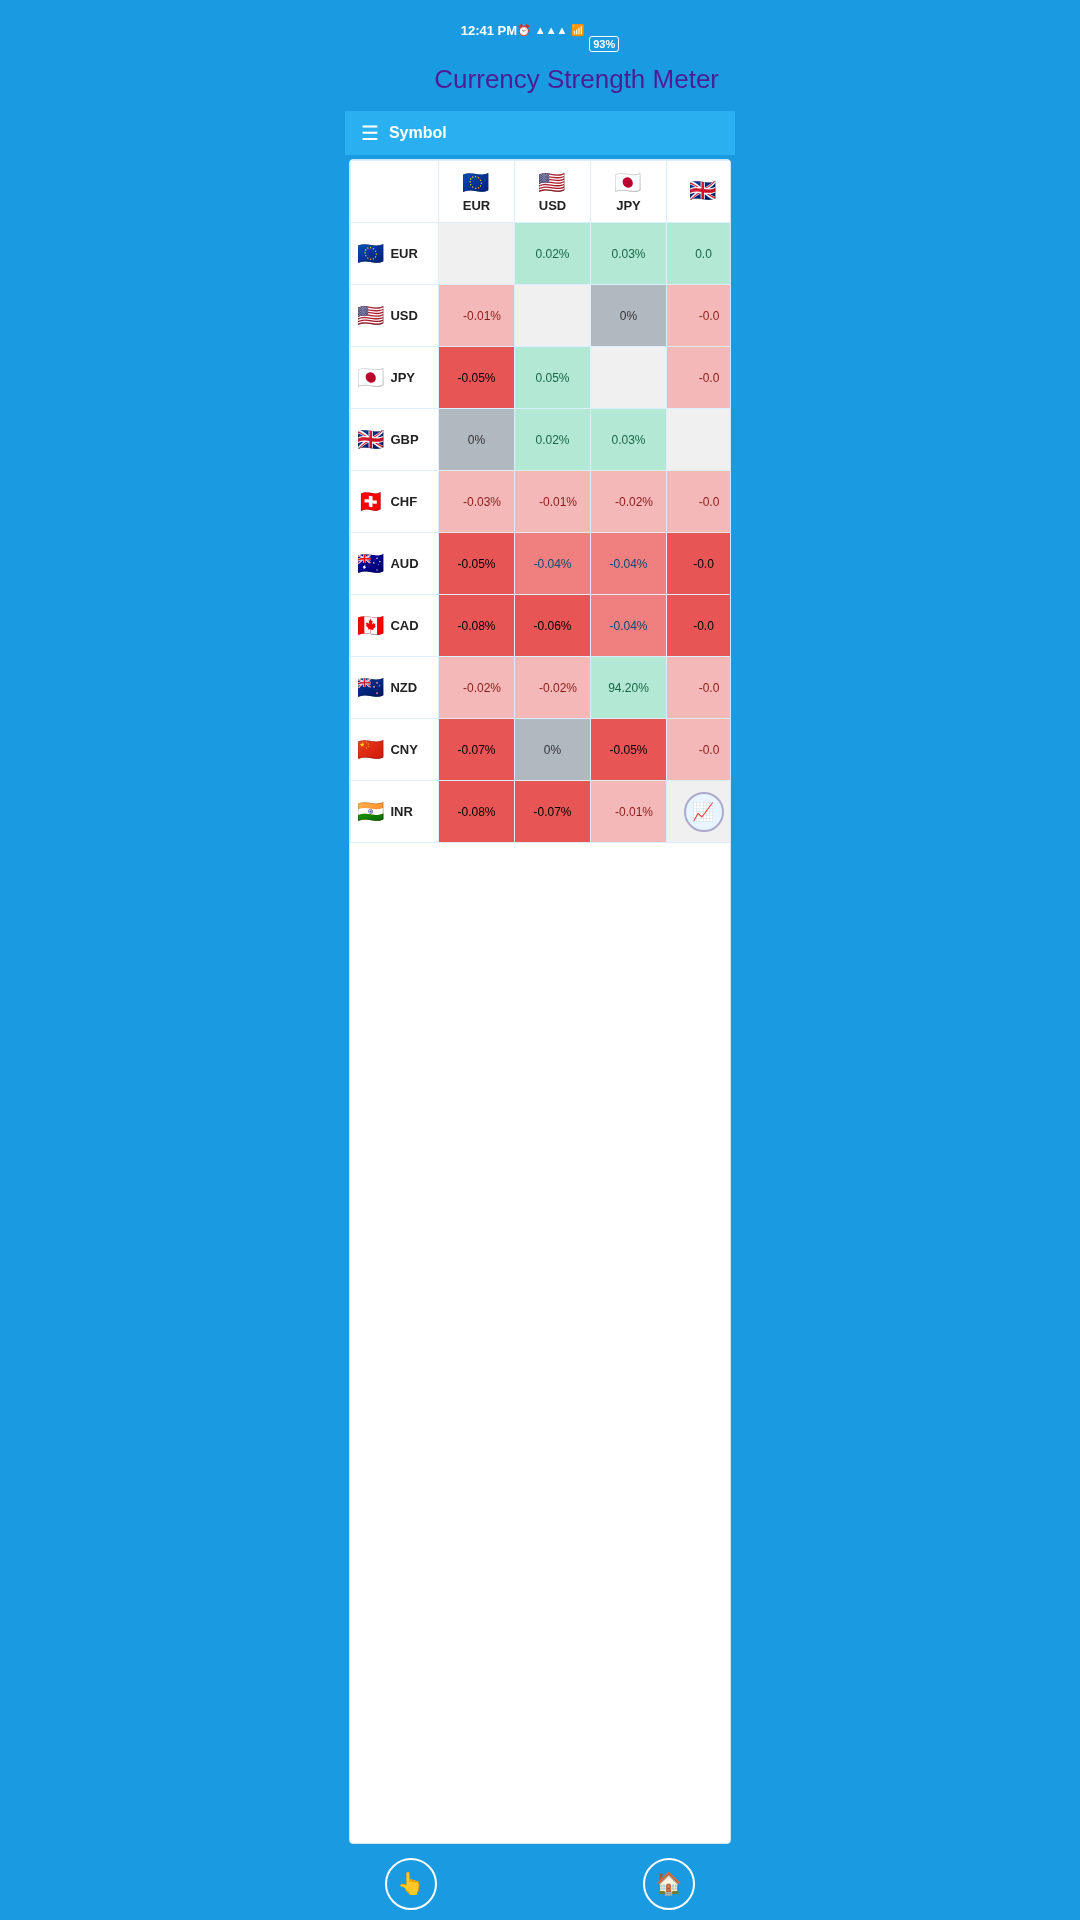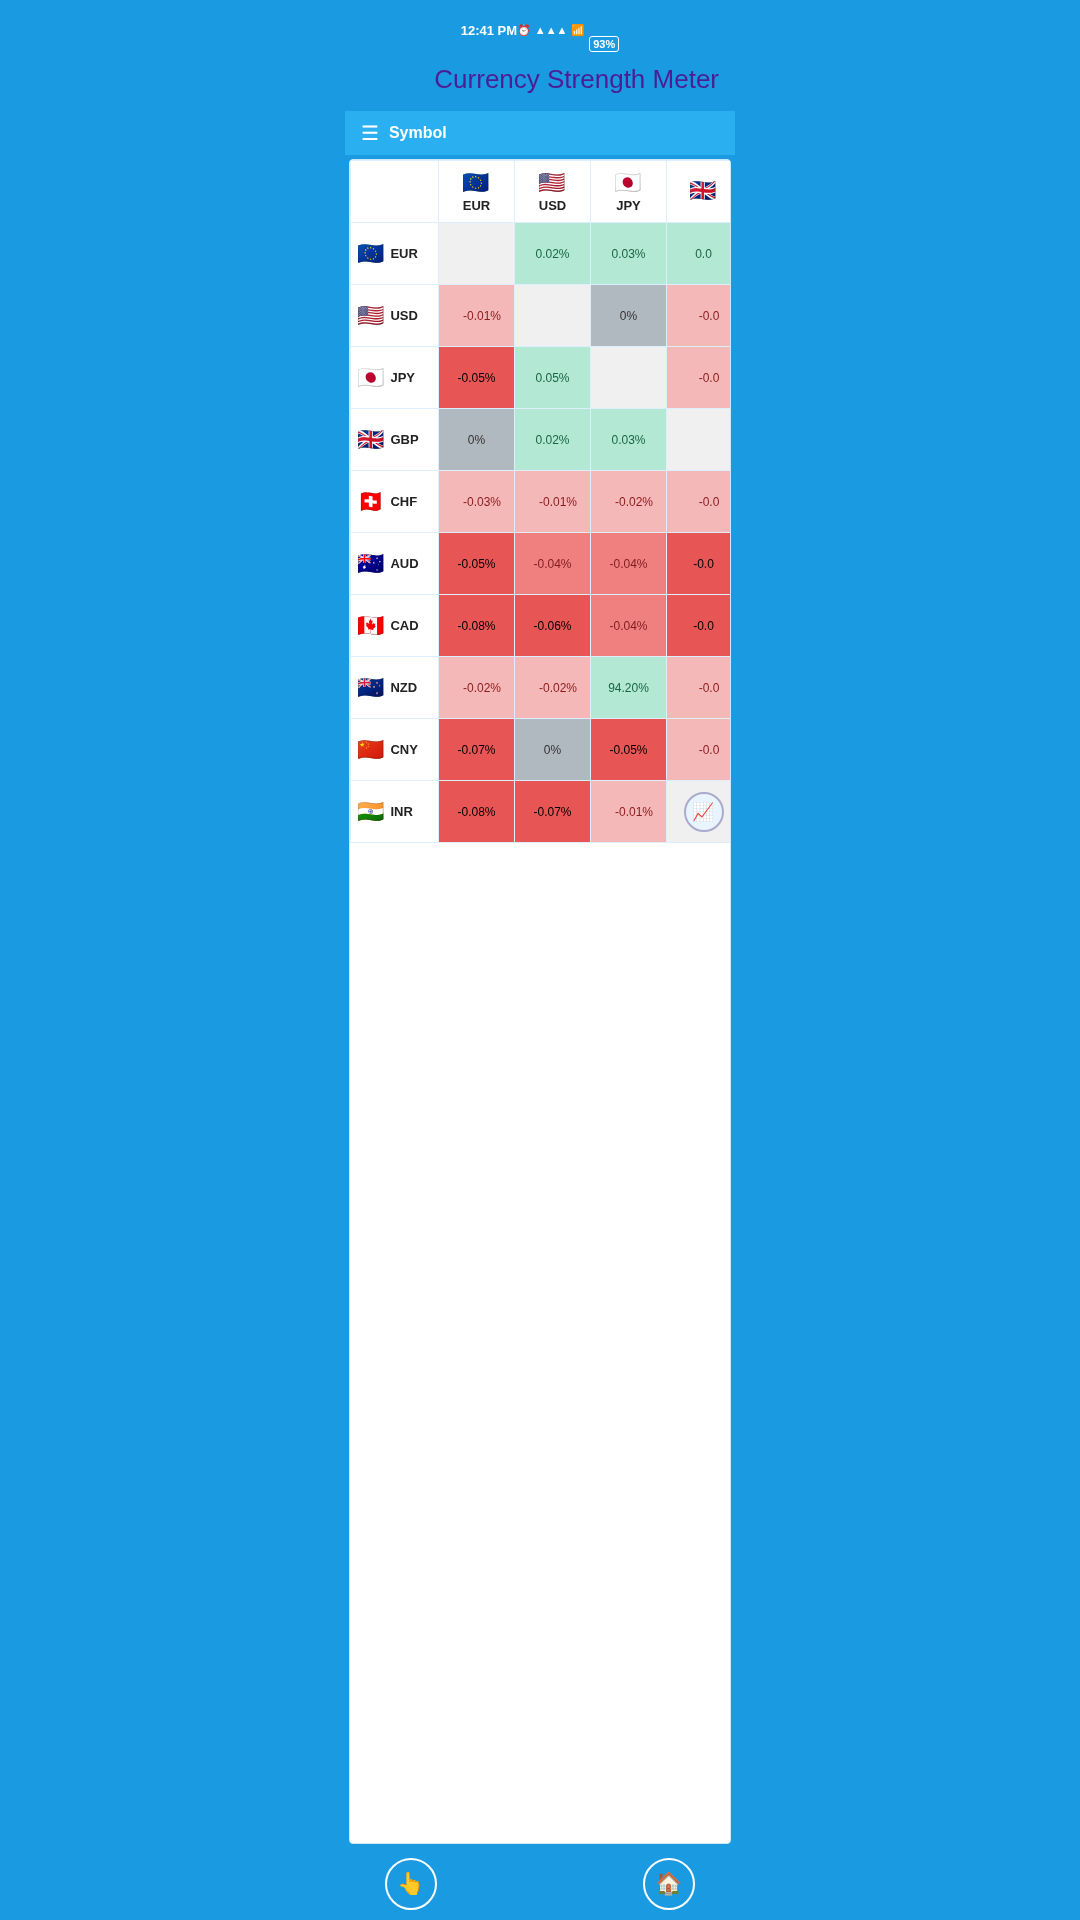--- a/index.html
+++ b/index.html
@@ -118,21 +118,21 @@
       font-weight: 700;
       color: #222;
     }
 
     
     .cell-diagonal {
       background: #f0f0f0;
     }
     .cell-positive-light { background: #b2e8d4; color: #1a6644; }
     .cell-negative-light { background: #f5b8b8; color: #8b1a1a; padding-left: 11px; }
-    .cell-negative-medium { background: #f08080; color: #7f1d1d; }
+    .cell-negative-medium { background: #f08080; color: #0c4a6e; }
     .cell-negative-dark { background: #e85555; color: #000000; }
     .cell-zero { background: #b0b8c0; color: #333; }
 
     .cell-value {
       font-size: 12px;
       font-weight: 400;
     }
 
     
     .bottom-nav {

